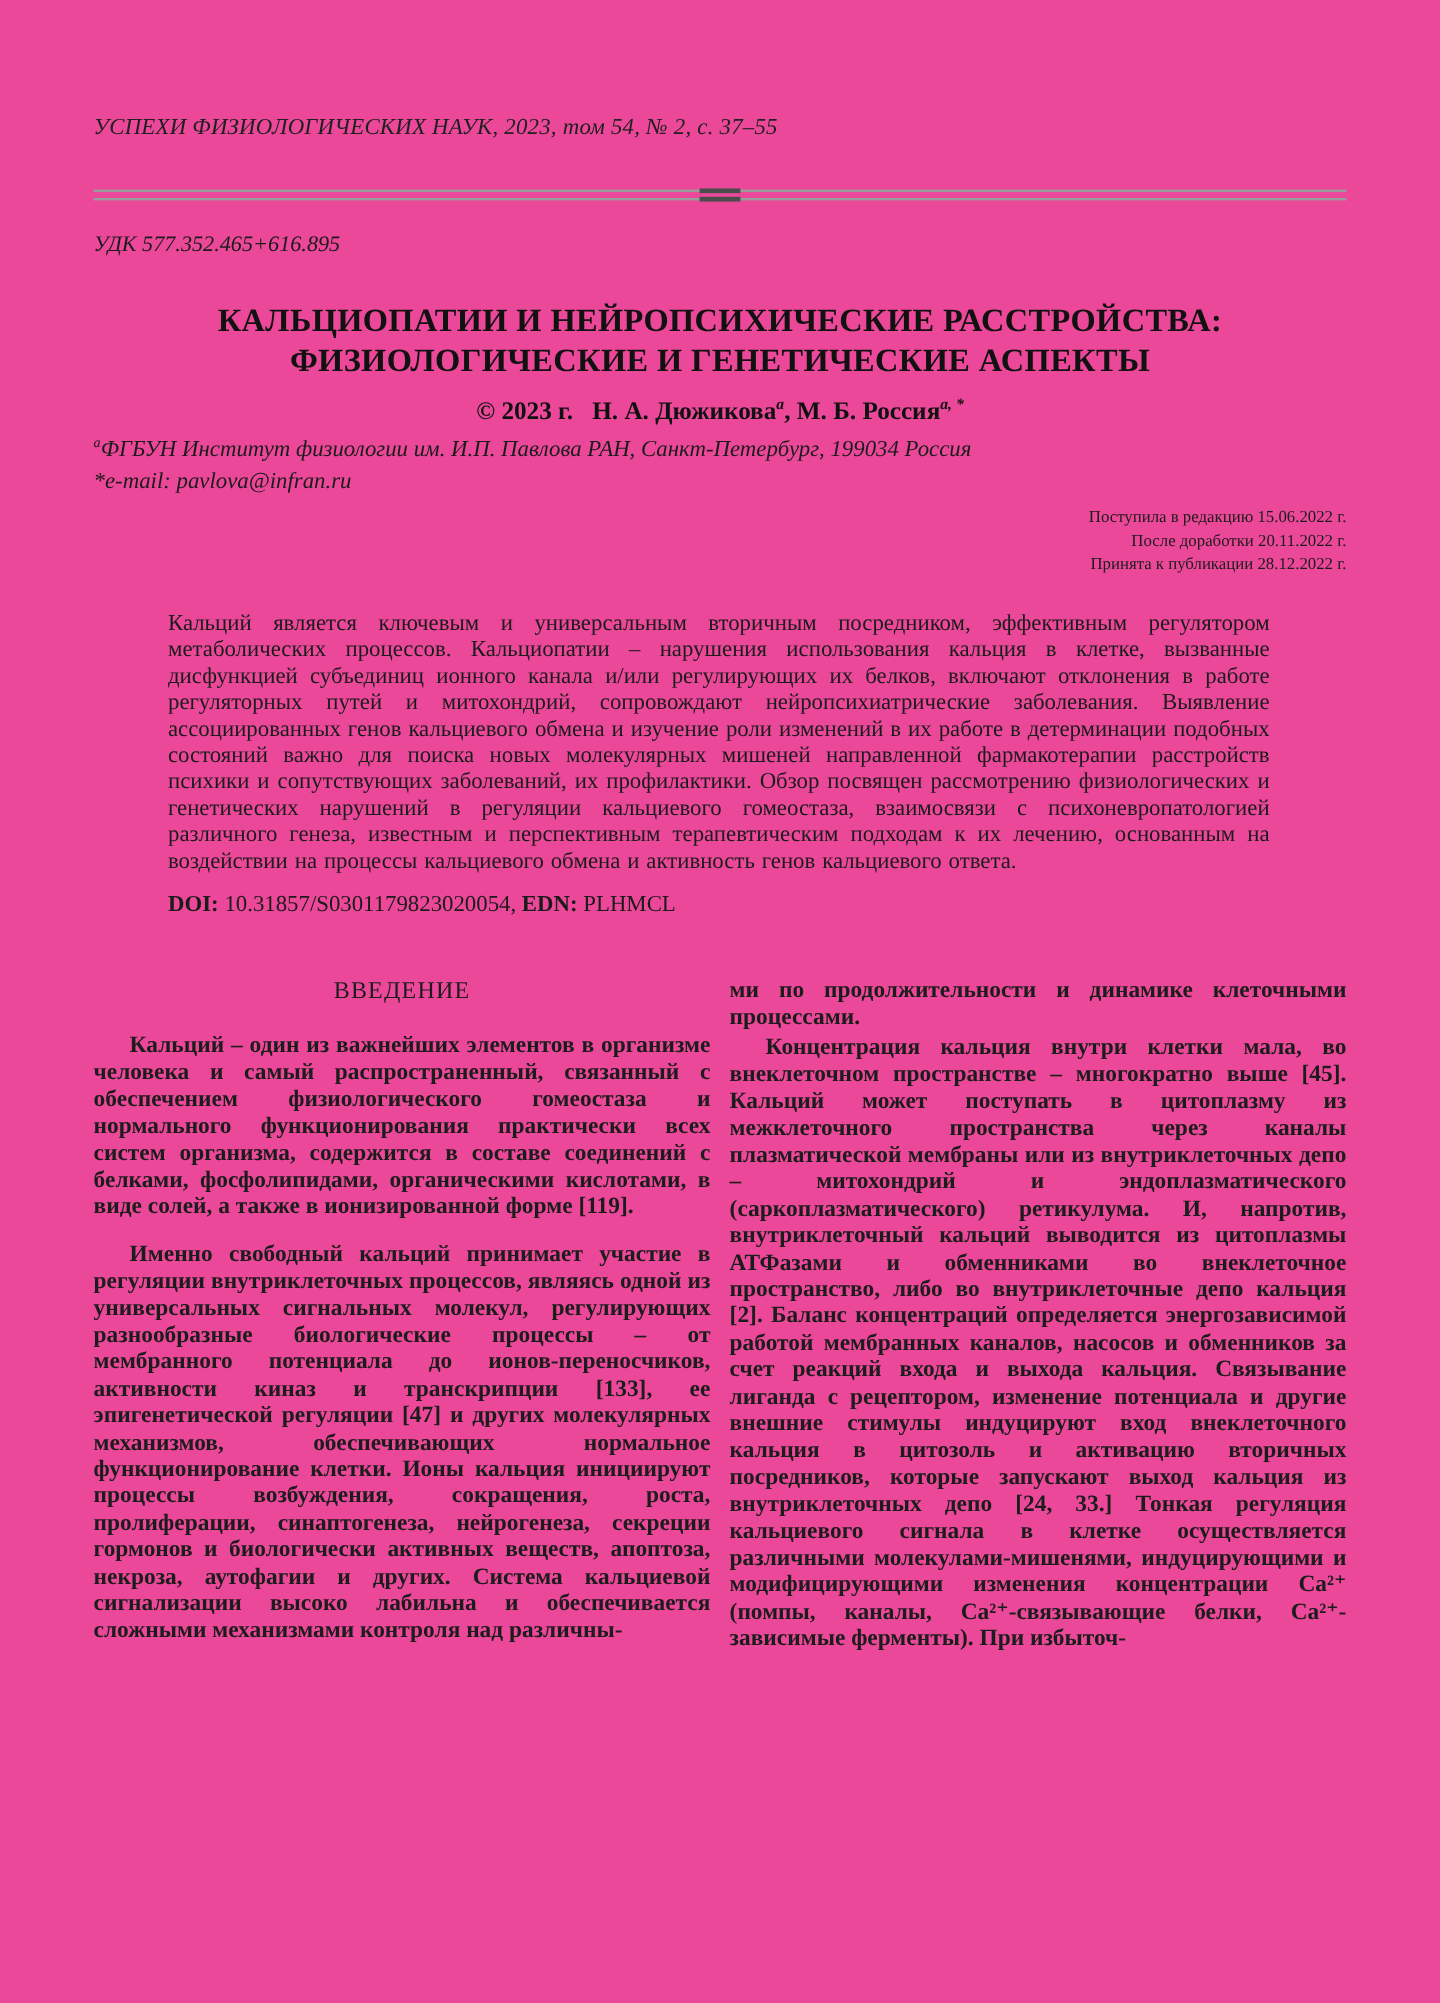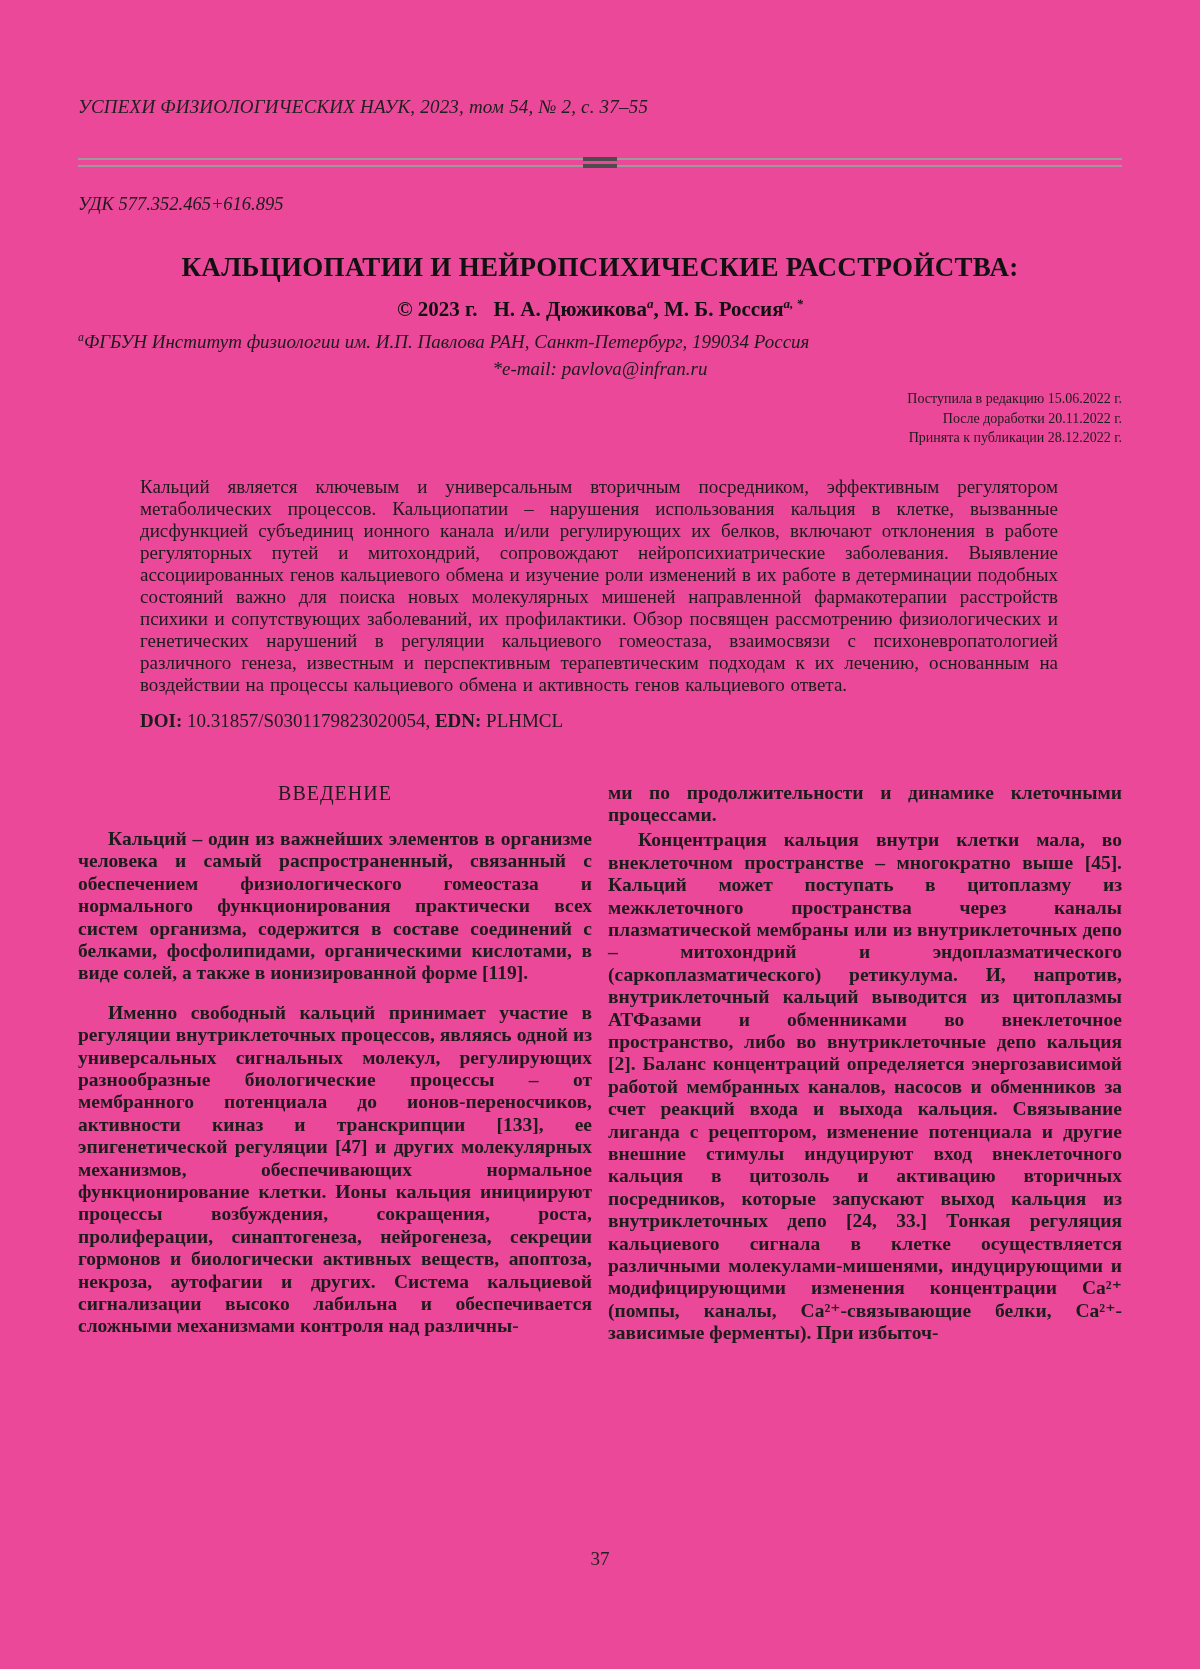--- a/index.html
+++ b/index.html
@@ -68,21 +68,20 @@
 
   .affiliation {
     margin-top: 8px;
     text-align: left;
     font-style: italic;
     font-size: 19px;
     line-height: 23px;
   }
   .email {
     margin-top: 4px;
-    text-align: center;
     font-style: italic;
     font-size: 19px;
     line-height: 23px;
   }
   .dates {
     margin-top: 9px;
     text-align: right;
     font-size: 14px;
     line-height: 19.5px;
   }
@@ -154,21 +153,21 @@
 
   <div class="rule-wrap">
     <div class="rule-line top"></div>
     <div class="rule-line bottom"></div>
     <div class="rule-mark top"></div>
     <div class="rule-mark bottom"></div>
   </div>
 
   <div class="udc">УДК 577.352.465+616.895</div>
 
-  <h1 class="title"><span>КАЛЬЦИОПАТИИ И НЕЙРОПСИХИЧЕСКИЕ РАССТРОЙСТВА:</span><br></h1>
+  <h1 class="title"><span>КАЛЬЦИОПАТИИ И НЕЙРОПСИХИЧЕСКИЕ РАССТРОЙСТВА:</span><br><span>ФИЗИОЛОГИЧЕСКИЕ И ГЕНЕТИЧЕСКИЕ АСПЕКТЫ</span></h1>
 
   <div class="authors"><span class="copyright">© 2023 г.</span><span>Н. А. Дюжикова</span><sup>а</sup><span>, </span><span>М. Б. Россия</span><sup>а, *</sup></div>
 
   <div class="affiliation"><sup>а</sup><span>ФГБУН Институт физиологии им. И.П. Павлова РАН, Санкт-Петербург, 199034 Россия</span></div>
 
   <div class="email">*e-mail: pavlova@infran.ru</div>
 
   <div class="dates">
     <div>Поступила в редакцию 15.06.2022 г.</div>
     <div>После доработки 20.11.2022 г.</div>
@@ -185,15 +184,14 @@
       <h2 class="section-heading">ВВЕДЕНИЕ</h2>
       <p>Кальций – один из важнейших элементов в организме человека и самый распространенный, связанный с обеспечением физиологического гомеостаза и нормального функционирования практически всех систем организма, содержится в составе соединений с белками, фосфолипидами, органическими кислотами, в виде солей, а также в ионизированной форме [119].</p>
       <p>Именно свободный кальций принимает участие в регуляции внутриклеточных процессов, являясь одной из универсальных сигнальных молекул, регулирующих разнообразные биологические процессы – от мембранного потенциала до ионов-переносчиков, активности киназ и транскрипции [133], ее эпигенетической регуляции [47] и других молекулярных механизмов, обеспечивающих нормальное функционирование клетки. Ионы кальция инициируют процессы возбуждения, сокращения, роста, пролиферации, синаптогенеза, нейрогенеза, секреции гормонов и биологически активных веществ, апоптоза, некроза, аутофагии и других. Система кальциевой сигнализации высоко лабильна и обеспечивается сложными механизмами контроля над различны-</p>
     </div>
     <div class="col col-right">
       <p class="no-indent">ми по продолжительности и динамике клеточными процессами.</p>
       <p>Концентрация кальция внутри клетки мала, во внеклеточном пространстве – многократно выше [45]. Кальций может поступать в цитоплазму из межклеточного пространства через каналы плазматической мембраны или из внутриклеточных депо – митохондрий и эндоплазматического (саркоплазматического) ретикулума. И, напротив, внутриклеточный кальций выводится из цитоплазмы АТФазами и обменниками во внеклеточное пространство, либо во внутриклеточные депо кальция [2]. Баланс концентраций определяется энергозависимой работой мембранных каналов, насосов и обменников за счет реакций входа и выхода кальция. Связывание лиганда с рецептором, изменение потенциала и другие внешние стимулы индуцируют вход внеклеточного кальция в цитозоль и активацию вторичных посредников, которые запускают выход кальция из внутриклеточных депо [24, 33.] Тонкая регуляция кальциевого сигнала в клетке осуществляется различными молекулами-мишенями, индуцирующими и модифицирующими изменения концентрации Ca²⁺ (помпы, каналы, Ca²⁺-связывающие белки, Ca²⁺-зависимые ферменты). При избыточ-</p>
     </div>
   </div>
 
-  <div class="page-number">37</div>
 
 </div>
 
 </body></html>

